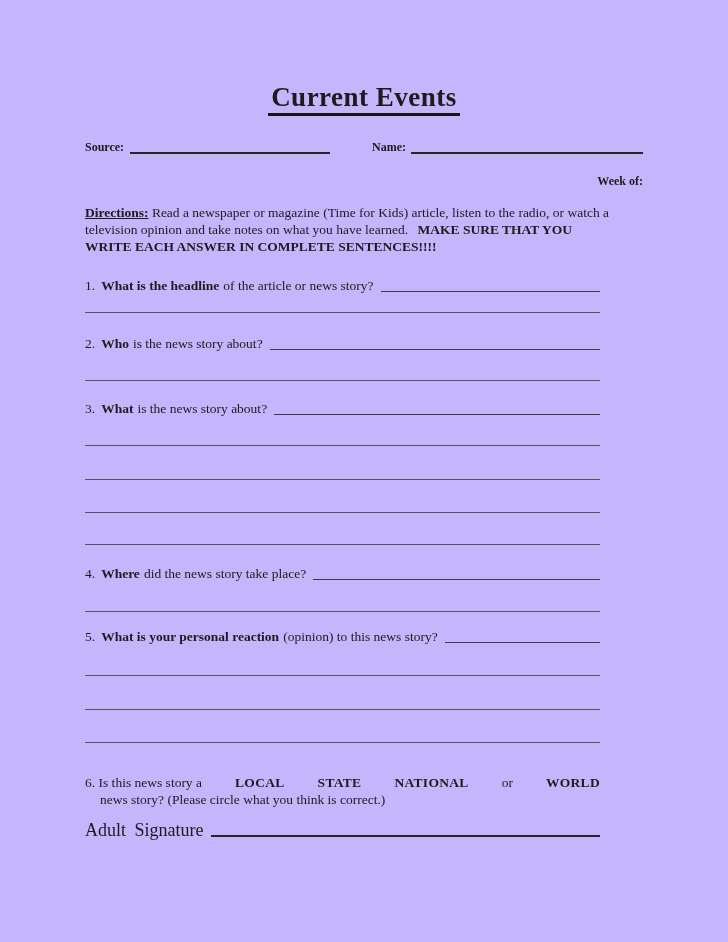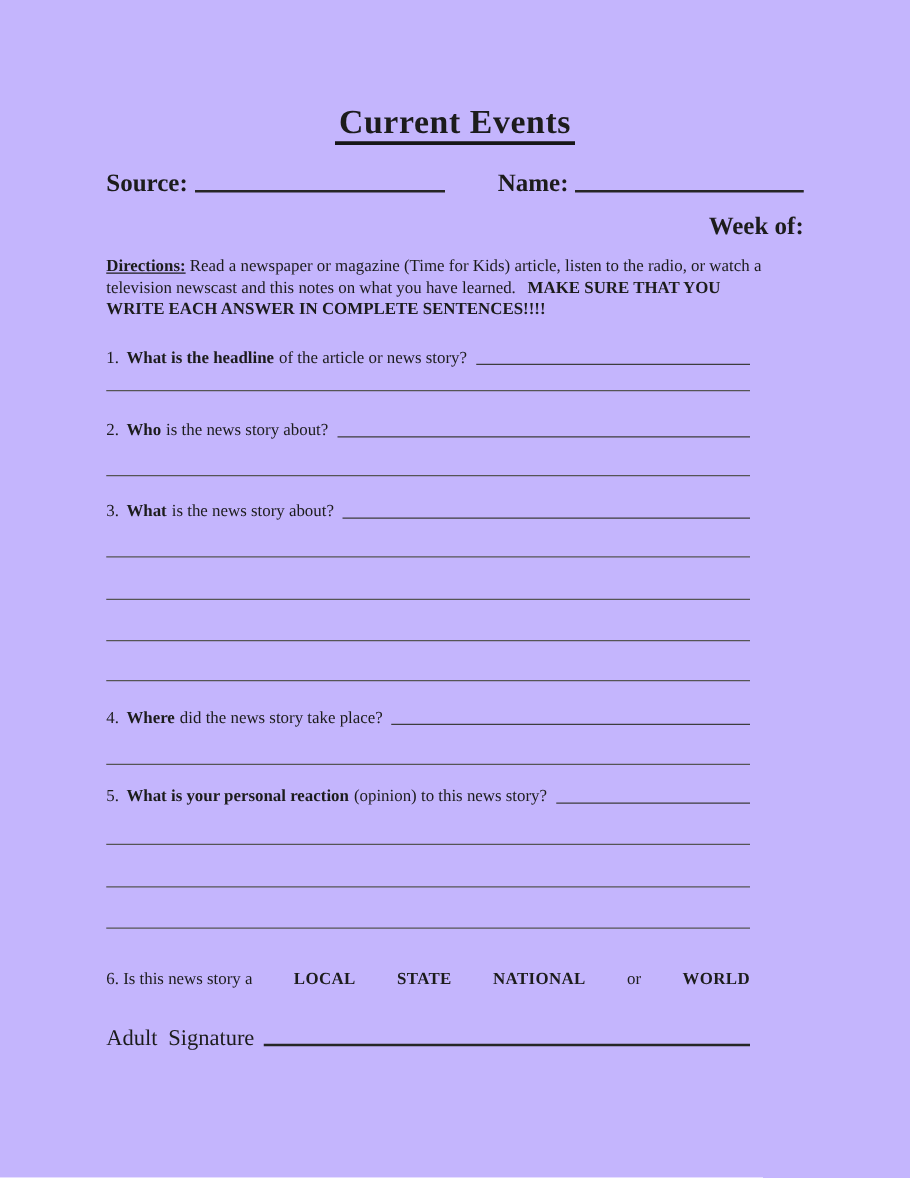--- a/index.html
+++ b/index.html
@@ -25,21 +25,21 @@
     display: inline-block;
     font-size: 27px; line-height: 30px; font-weight: bold;
     border-bottom: 3px solid #161616;
     padding: 0 3px 1px 3px;
     letter-spacing: 0.5px;
   }
 
   
   .fields-row { top: 139px; display: flex; align-items: flex-end; }
   .week-row   { top: 173px; display: flex; align-items: flex-end; flex-direction: column; }
-  .lbl { font-size: 20px; font-weight: bold; line-height: 17px; white-space: nowrap; }
+  .lbl { font-size: 12px; font-weight: bold; line-height: 17px; white-space: nowrap; }
   .wline { border-bottom: 2px solid #262626; margin-bottom: 2px; }
   .src-line { width: 200px; margin-left: 6px; }
   .name-lbl { margin-left: 42px; }
   .grow { flex: 1; margin-left: 5px; }
   .week-lbl { margin-left: 345px; }
 
   
   .directions { top: 204px; }
   .u { text-decoration: underline; }
   .emph1 { margin-left: 6px; }
@@ -83,21 +83,21 @@
   </div>
 
   <div class="r w week-row">
     <span class="lbl week-lbl">Week of:</span>
     <span class="wline grow"></span>
   </div>
 
   <div class="r w directions">
     <span class="b u">Directions:</span>
     <span>Read a newspaper or magazine (Time for Kids) article, listen to the radio, or watch a</span><br>
-    <span>television newscast and this notes on what you have learned.</span>
+    <span>television opinion and take notes on what you have learned.</span>
     <span class="b emph1">MAKE SURE THAT YOU</span><br>
     <span class="b">WRITE EACH ANSWER IN COMPLETE SENTENCES!!!!</span>
   </div>
 
   <div class="r q q1">
     <span class="qnum">1.</span>
     <span class="qbold">What is the headline</span>
     <span class="qrest">of the article or news story?</span>
     <span class="fill-line"></span>
   </div>
@@ -141,19 +141,20 @@
   <div class="hline" style="top:742px"></div>
 
   <div class="r q6a">
     <span><span>6.</span> <span>Is this news story a</span></span>
     <span class="q6opt">LOCAL</span>
     <span class="q6opt">STATE</span>
     <span class="q6opt">NATIONAL</span>
     <span>or</span>
     <span class="q6opt">WORLD</span>
   </div>
+  <div class="r q6b">news story?  (Please circle what you think is correct.)</div>
 
   <div class="r sig">
     <span class="sig-lbl">Adult Signature</span>
     <span class="sig-line"></span>
   </div>
 
 </div>
 
 </body></html>

